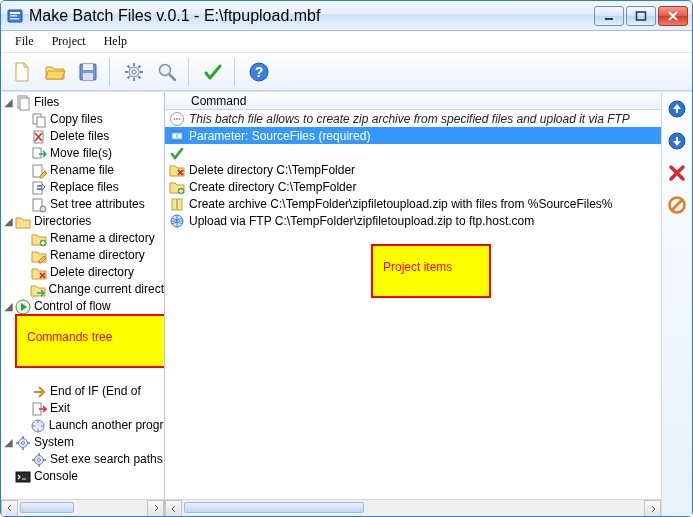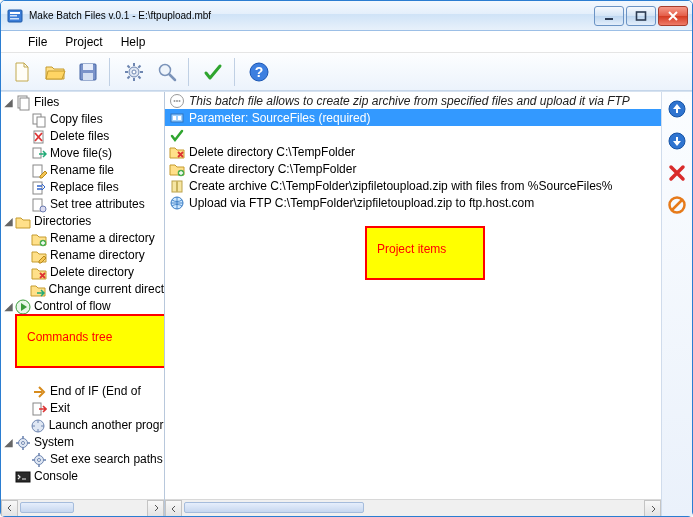--- a/index.html
+++ b/index.html
@@ -1,27 +1,27 @@
 <!DOCTYPE html>
 <html><head>
 <meta charset="utf-8">
 <style>
   * { box-sizing: border-box; margin: 0; padding: 0; }
   html, body { width: 693px; height: 517px; font-family: "Segoe UI", Tahoma, sans-serif; font-size: 12px; overflow: hidden; }
   .window { width: 693px; height: 517px; border: 1px solid #2b7dd1; border-radius: 5px; background: #fff; display: flex; flex-direction: column; box-shadow: 0 0 0 1px rgba(0,0,0,0.05); }
   
   .titlebar { height: 30px; background: linear-gradient(to bottom, #f3f8fe 0%, #e4effb 45%, #cfe3f7 46%, #e8f1fb 100%); border-bottom: 1px solid #9cbfe6; display: flex; align-items: center; padding: 0 4px 0 6px; border-top-left-radius: 4px; border-top-right-radius: 4px; }
   .titlebar .app-icon { width: 16px; height: 16px; margin-right: 6px; }
-  .titlebar .title { flex: 1; font-size: 10px; color: #000; white-space: nowrap; overflow: hidden; }
+  .titlebar .title { flex: 1; font-size: 16px; color: #000; white-space: nowrap; overflow: hidden; }
   .win-controls { display: flex; gap: 2px; }
   .win-btn { width: 30px; height: 20px; border: 1px solid #6a93c4; border-radius: 3px; display: flex; align-items: center; justify-content: center; background: linear-gradient(to bottom, #f6f9fd 0%, #d3e4f5 50%, #bdd6ef 51%, #e3eefb 100%); }
   .win-btn.close { background: linear-gradient(to bottom, #f59a8a 0%, #e45c47 50%, #d43a22 51%, #ef7b68 100%); border-color: #a73c2c; }
   .win-btn svg { width: 12px; height: 10px; }
   
-  .menubar { height: 22px; background: #fff; border-bottom: 1px solid #e5e5e5; display: flex; align-items: center; padding: 0 19px; gap: 2px; }
+  .menubar { height: 22px; background: #fff; border-bottom: 1px solid #e5e5e5; display: flex; align-items: center; padding: 0 6px; gap: 2px; font-family: Liberation Serif, serif; }
   .menubar .menu-item { padding: 2px 8px; border-radius: 3px; }
   
   .toolbar { height: 38px; background: linear-gradient(to bottom, #fdfeff 0%, #ecf3fc 100%); border-bottom: 1px solid #c5d6ea; display: flex; align-items: center; padding: 0 6px; gap: 3px; }
   .tool-btn { width: 30px; height: 30px; border: 1px solid transparent; border-radius: 3px; display: flex; align-items: center; justify-content: center; }
   .tool-sep { width: 4px; height: 28px; border-left: 1px solid #c0d0e4; margin: 0 3px; }
   
   .body { flex: 1; display: flex; overflow: hidden; border-top: 1px solid #d6e2f0; }
   .left-pane { width: 164px; border-right: 1px solid #b8c8dc; display: flex; flex-direction: column; background: #fff; position: relative; }
   .tree-wrap { flex: 1; overflow: hidden; position: relative; padding: 2px 0 0 0; }
   .tree { font-size: 12px; line-height: 17px; white-space: nowrap; }
@@ -439,20 +439,21 @@
         <div class="arrow">
             <svg width="8" height="8" viewBox="0 0 8 8">
               <path d="M3 1l3 3-3 3" fill="none" stroke="#555"></path>
             </svg>
           </div>
       </div>
     </div>
 
     <div class="right-pane">
       <div class="cmd-area">
+        <div class="cmd-header">Command</div>
         <div class="cmd-list" id="cmdlist">
           <div class="cmd-row comment">
               <span class="cicon">
                 <svg width="16" height="16" viewBox="0 0 16 16">
                   <circle cx="8" cy="8" r="6.5" fill="#fff" stroke="#999"></circle>
                   <circle cx="5.5" cy="8" r="1" fill="#999"></circle>
                   <circle cx="8" cy="8" r="1" fill="#999"></circle>
                   <circle cx="10.5" cy="8" r="1" fill="#999"></circle>
                 </svg>
               </span>
@@ -505,21 +506,21 @@
             </div>
             <div class="cmd-row">
               <span class="cicon">
                 <svg width="16" height="16" viewBox="0 0 16 16">
                   <circle cx="8" cy="8" r="6" fill="#cfe9ff" stroke="#3a7cc4"></circle>
                   <path d="M2 8h12M8 2v12M3 5c3 2 7 2 10 0M3 11c3-2 7-2 10 0" fill="none" stroke="#3a7cc4" stroke-width="0.9"></path>
                 </svg>
               </span>
               <span>Upload via FTP C:\TempFolder\zipfiletoupload.zip to ftp.host.com</span>
             </div>
-            <div class="callout" style="left:200px; top:134px; width:120px;">Project items</div>
+            <div class="callout" style="left:206px; top:134px; width:120px;">Project items</div>
         </div>
         <div class="cmd-hscroll">
           <div class="arrow">
               <svg width="8" height="8" viewBox="0 0 8 8">
                 <path d="M5 1L2 4l3 3" fill="none" stroke="#555"></path>
               </svg>
             </div>
           <div class="track">
               <div class="thumb"></div>
             </div>

